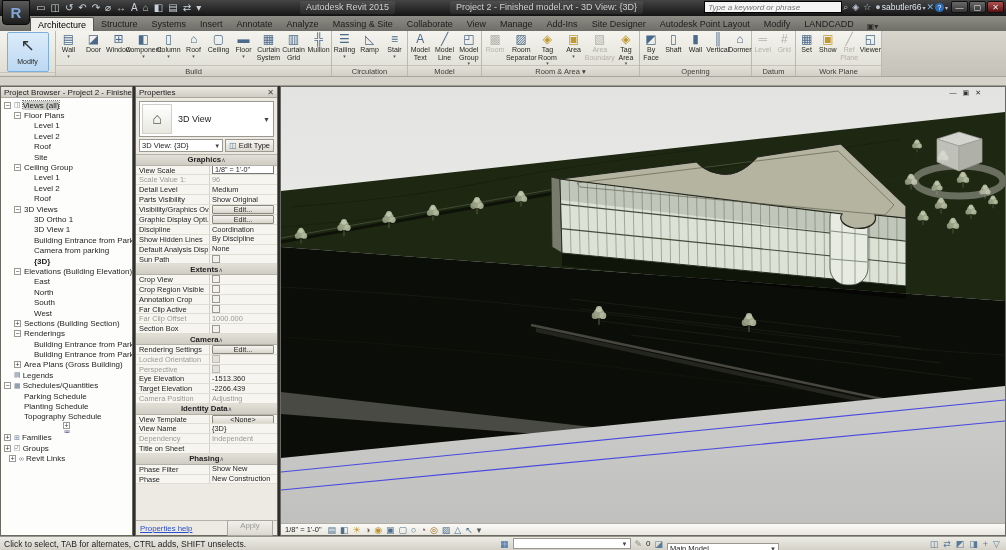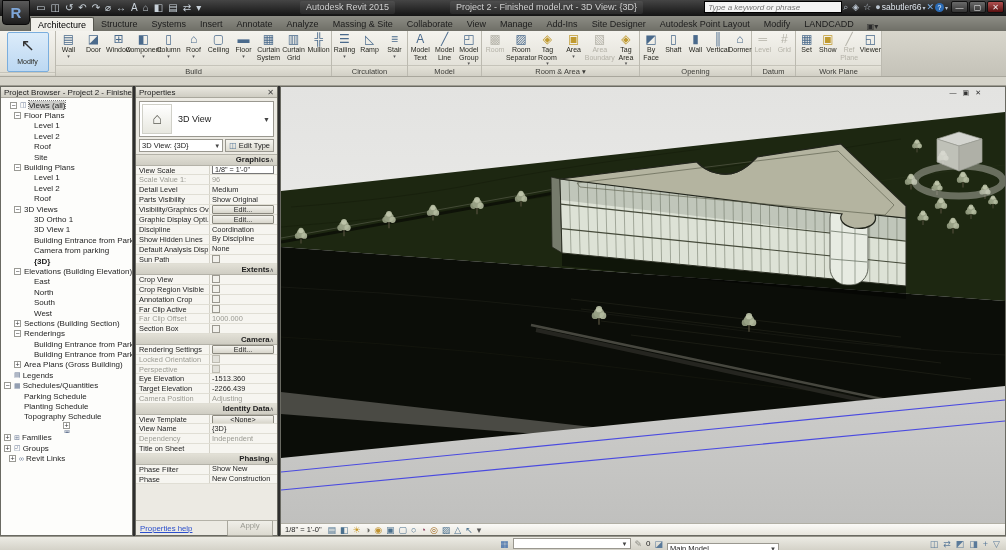--- a/index.html
+++ b/index.html
@@ -74,21 +74,21 @@
     text-align:center; line-height:28px; background:linear-gradient(#fff,#e8e8e0); }
   #typesel-label { flex:1; font-size:9px; color:#222; padding-left:4px; }
   #typesel-arrow { font-size:7px; color:#444; padding-right:3px; }
   #instrow { display:flex; align-items:center; gap:2px; margin:2px 3px; height:13px; }
   #inst-combo { flex:1; height:13px; background:#fff; border:1px solid #9a9890; font-size:7.5px; color:#222;
     display:flex; align-items:center; justify-content:space-between; padding:0 2px; white-space:nowrap; overflow:hidden; }
   #edittype { height:13px; font-size:7.5px; color:#222; background:linear-gradient(#f6f5f0,#dddbd1);
     border:1px solid #9a9890; display:flex; align-items:center; gap:2px; padding:0 3px; white-space:nowrap; }
   #grid { margin-top:1px; border-top:1px solid #b4b2a8; }
   .sechdr { height:10.5px; background:linear-gradient(#e2e0d6,#cfcdc3); font-size:7.8px; font-weight:bold; color:#222;
-    display:flex; justify-content:flex-end; align-items:center; padding:0 3px; border-bottom:1px solid #b4b2a8; }
+    display:flex; justify-content:center; align-items:center; padding:0 3px; border-bottom:1px solid #b4b2a8; }
   .sechdr .pin { font-size:6px; font-weight:normal; color:#555; }
   .prow { height:9.9px; display:flex; border-bottom:1px solid #e0ded4; background:#f6f5f0; }
   .plab { width:74px; font-size:7.4px; color:#1e1e1e; padding-left:3px; line-height:9.5px;
     white-space:nowrap; overflow:hidden; border-right:1px solid #d4d2c8; flex:none; }
   .pval { flex:1; font-size:7.4px; color:#1e1e1e; line-height:9.5px; padding-left:2px; white-space:nowrap; overflow:hidden;
     display:flex; align-items:center; }
   .prow.dis .plab, .prow.dis .pval { color:#9a9a92; }
   .vinput { width:62px; height:9px; background:#fff; border:1px solid #777; font-size:7.2px; line-height:8px; padding-left:2px; }
   .vbtn { width:62px; height:9px; background:linear-gradient(#f4f3ee,#d8d6cc); border:1px solid #8a887e;
     font-size:7.2px; line-height:8px; text-align:center; border-radius:1px; }
@@ -390,21 +390,21 @@
     <div id="ribbon-end"></div>
   </div>
 <div id="substrip"></div>
 
 <div id="browser" class="palette">
   <div class="ptitle">
     <span>Project Browser - Project 2 - Finished mode...</span>
 
   </div>
   <div id="tree">
-      <div class="trow sel" style="padding-left: 9px;">
+      <div class="trow sel" style="padding-left: 3px;">
         <span class="exp">−</span>
         <span class="tico">◫</span>
         <span class="tlab">Views (all)</span>
       </div>
       <div class="trow" style="padding-left: 13px;">
         <span class="exp">−</span>
         <span class="tlab">Floor Plans</span>
       </div>
       <div class="trow" style="padding-left: 23px;">
         <span class="tspace"></span>
@@ -417,21 +417,21 @@
       <div class="trow" style="padding-left: 23px;">
         <span class="tspace"></span>
         <span class="tlab">Roof</span>
       </div>
       <div class="trow" style="padding-left: 23px;">
         <span class="tspace"></span>
         <span class="tlab">Site</span>
       </div>
       <div class="trow" style="padding-left: 13px;">
         <span class="exp">−</span>
-        <span class="tlab">Building Plans</span>
+        <span class="tlab">Ceiling Group</span>
       </div>
       <div class="trow" style="padding-left: 23px;">
         <span class="tspace"></span>
         <span class="tlab">Level 1</span>
       </div>
       <div class="trow" style="padding-left: 23px;">
         <span class="tspace"></span>
         <span class="tlab">Level 2</span>
       </div>
       <div class="trow" style="padding-left: 23px;">
@@ -894,20 +894,21 @@
       <span class="vbic" style="color: rgb(138, 58, 90);">◔</span>
       <span class="vbic" style="color: rgb(160, 106, 32);">◎</span>
       <span class="vbic" style="color: rgb(74, 112, 142);">▨</span>
       <span class="vbic" style="color: rgb(74, 112, 142);">△</span>
       <span class="vbic" style="color: rgb(74, 112, 142);">↖</span>
       <span class="vbic" style="color: rgb(85, 85, 85);">▾</span>
     </div>
 </div>
 
 <div id="statusbar">
+  <span id="status-hint">Click to select, TAB for alternates, CTRL adds, SHIFT unselects.</span>
   <div id="status-right">
     <span class="sbic" style="color:#3a6aaa;">▦</span>
     <div class="sbsel" style="width:118px;">
       <span></span>
       <span style="font-size:6px;color:#444;">▼</span>
     </div>
     <span class="sbic" style="color:#8a8a82;">✎</span>
     <span style="font-size:8px;color:#222;">0</span>
     <span class="sbic" style="color:#5a7a9a;">◪</span>
     <div class="sbsel" style="width:112px;margin-top:10px;">

